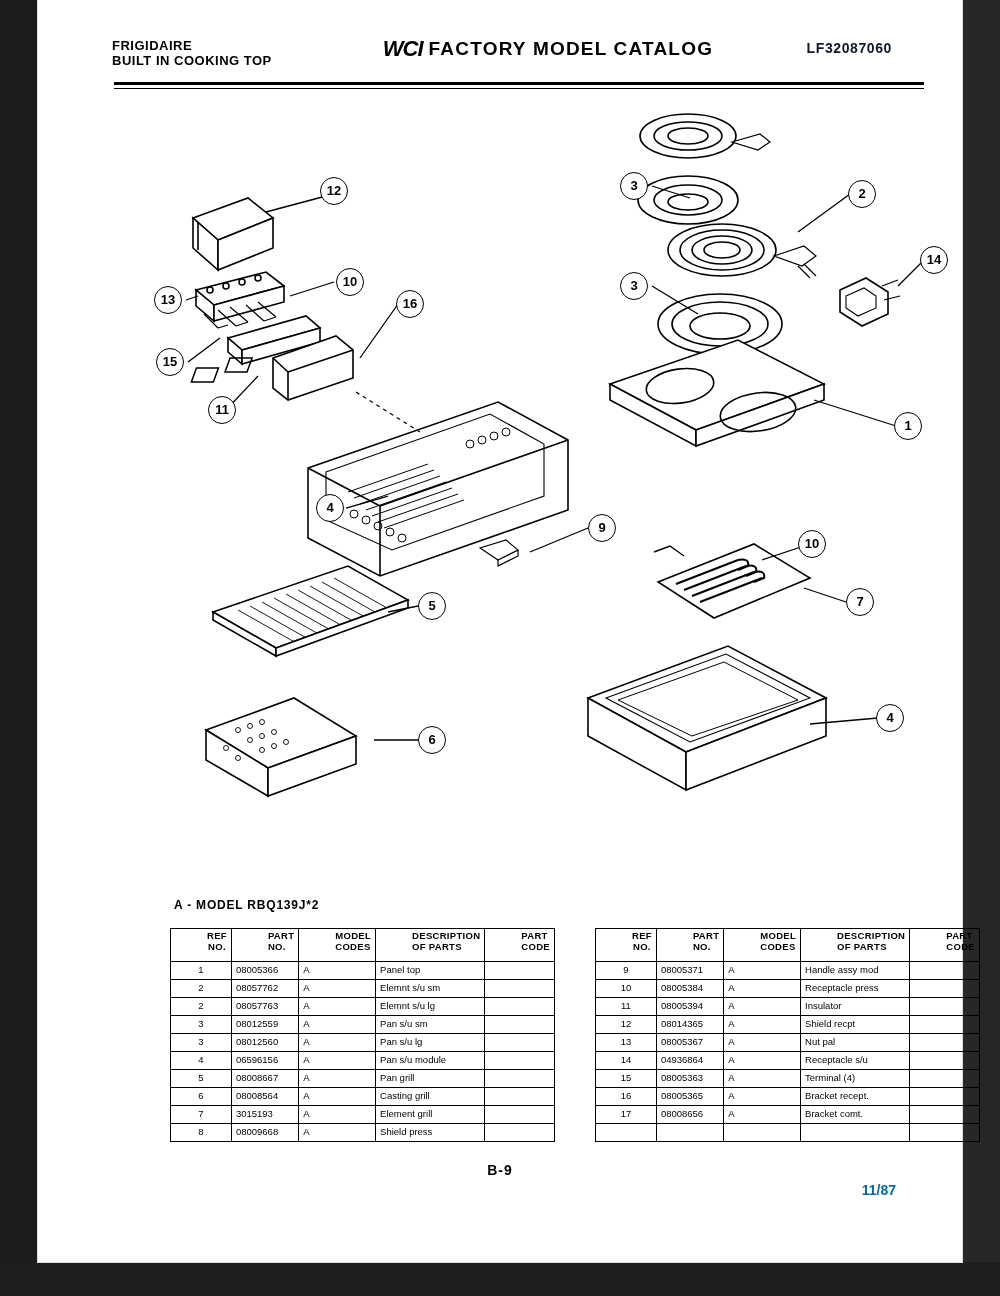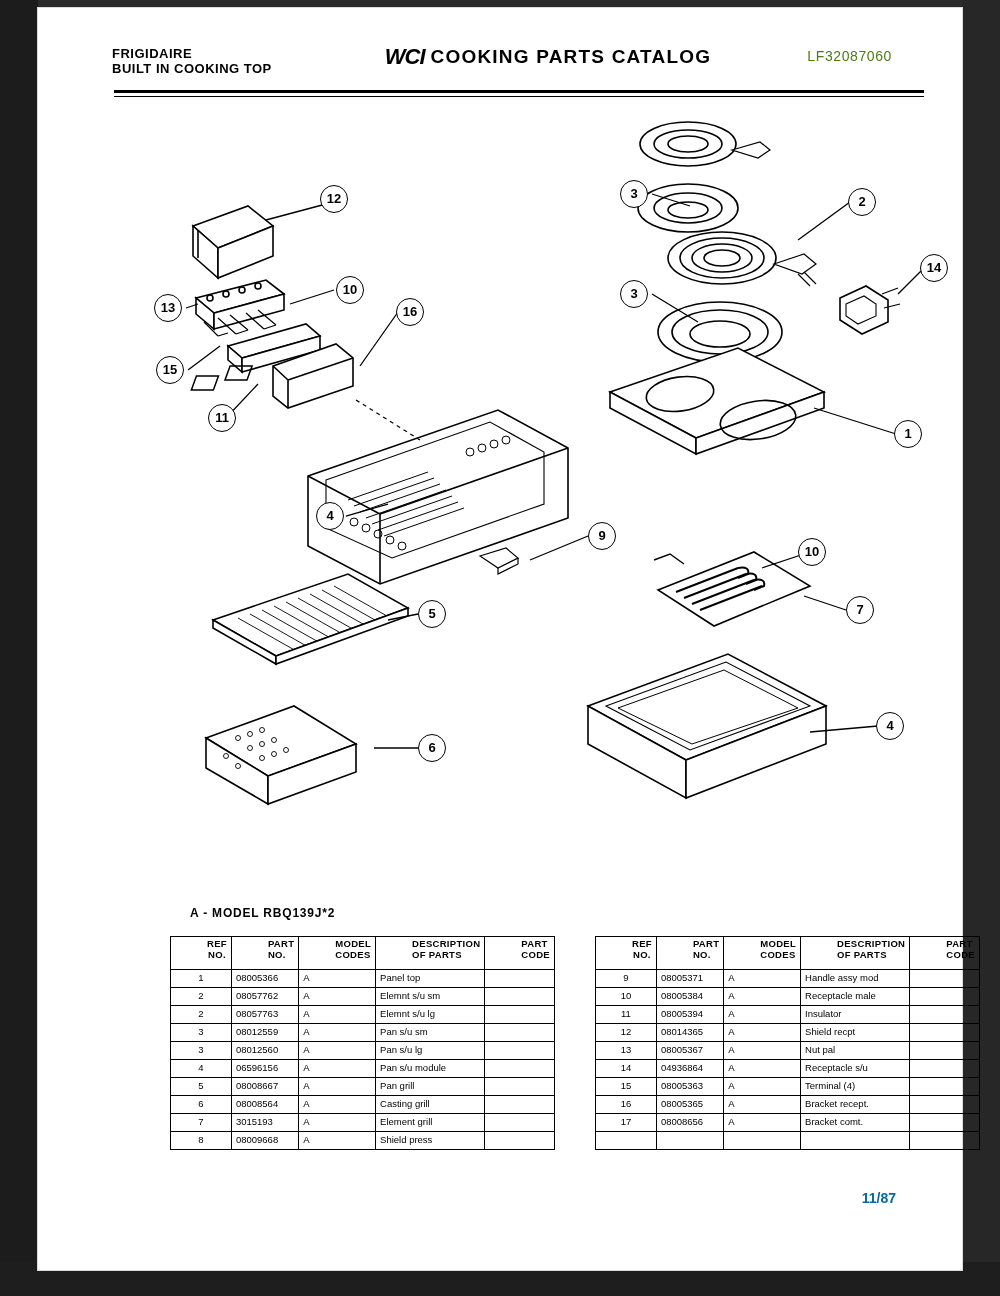--- a/index.html
+++ b/index.html
@@ -10,21 +10,21 @@
   body {
     width: 1000px;
     height: 1296px;
     font-family: "Liberation Sans", sans-serif;
     position: relative;
     overflow: hidden;
   }
   .page {
     position: absolute;
     left: 38px;
-    top: 8px;
+    top: 0;
     width: 924px;
     height: 1262px;
     background: #ffffff;
     box-shadow: 0 0 0 1px #dcdcdc;
   }
   .dark-edge-left {
     position: absolute;
     left: 0; top: 0;
     width: 38px; height: 1296px;
     background: #1c1c1c;
@@ -76,23 +76,23 @@
     letter-spacing: 1.2px;
     vertical-align: middle;
     margin-left: 6px;
     color: #000;
   }
   .hdr-code {
     position: absolute;
     right: 70px;
     top: 40px;
     font-size: 14px;
-    font-weight: normal;
+    font-weight: bold;
     letter-spacing: .6px;
-    color: #4d7c0f;
+    color: #0f172a;
   }
   .hdr-rule1 {
     position: absolute;
     left: 76px; top: 82px;
     width: 810px; height: 3px;
     background: #000;
   }
   .hdr-rule2 {
     position: absolute;
     left: 76px; top: 88px;
@@ -124,21 +124,20 @@
 
   
   .model-note {
     position: absolute;
     left: 136px;
     top: 898px;
     font-size: 12px;
     font-weight: bold;
     letter-spacing: .8px;
     color: #000;
-    margin-left: 16px;
   }
 
   
   .parts-table {
     position: absolute;
     left: 132px;
     top: 928px;
     width: 756px;
     border-collapse: collapse;
     font-size: 9.5px;
@@ -198,21 +197,21 @@
 <div class="dark-edge-bottom"></div>
 
 <div class="page">
 
   <div class="hdr-brand">
     <div>FRIGIDAIRE</div>
     <div>BUILT IN COOKING TOP</div>
   </div>
 
   <div class="hdr-center">
-    <span class="hdr-logo">WCI</span><span class="hdr-title">COOKING PARTS CATALOG</span>
+    <span class="hdr-logo">WCI</span><span class="hdr-title">FACTORY MODEL CATALOG</span>
   </div>
 
   <div class="hdr-code">LF32087060</div>
   <div class="hdr-rule1"></div>
   <div class="hdr-rule2"></div>
 
   <div class="diagram">
 
     <svg width="850" height="760" viewBox="0 0 850 760">
       <g fill="none" stroke="#000" stroke-width="1.6">
@@ -457,21 +456,21 @@
       <tr>
           <td class="col-ref">2</td>
           <td>08057762</td>
           <td>A</td>
           <td>Elemnt s/u sm</td>
           <td></td>
           <td class="tbl-spacer"></td>
           <td class="col-ref">10</td>
           <td>08005384</td>
           <td>A</td>
-          <td>Receptacle male</td>
+          <td>Receptacle press</td>
           <td></td>
         </tr>
       <tr>
           <td class="col-ref">2</td>
           <td>08057763</td>
           <td>A</td>
           <td>Elemnt s/u lg</td>
           <td></td>
           <td class="tbl-spacer"></td>
           <td class="col-ref">11</td>
@@ -567,15 +566,16 @@
           <td class="tbl-spacer"></td>
           <td class="col-ref"></td>
           <td></td>
           <td></td>
           <td></td>
           <td></td>
         </tr>
     </tbody>
   </table>
 
+  <div class="page-num">B-9</div>
   <div class="date-stamp">11/87</div>
 
 </div>
 
 </body></html>

